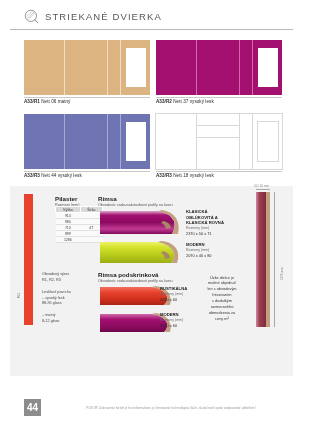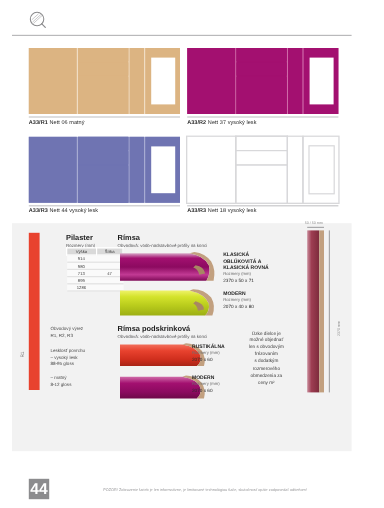--- a/index.html
+++ b/index.html
@@ -88,36 +88,37 @@
   .vsample { position: absolute; left: 256px; top: 192px; width: 14px; height: 135px; }
   .vsample .strip { position: absolute; left: 0; top: 0; width: 10px; height: 100%; }
   .vsample .edge { position: absolute; left: 10px; top: 0; width: 4px; height: 100%; background: #c2a07f; }
   .dimline { position: absolute; font-size: 3px; color: #8a8a8a; white-space: nowrap; }
   .dimline.vert { transform: rotate(-90deg); transform-origin: left top; }
   .dimbar { position: absolute; background: #a8a8aa; }
 
   
   .pagenum {
     position: absolute; left: 24px; top: 399px; width: 17px; height: 17px;
-    background: #8c8c8e; color: #fff; font-size: 13px; font-weight: 700;
+    background: #8c8c8e; color: #fff; font-size: 10px; font-weight: 700;
     display: flex; align-items: center; justify-content: center;
   }
   .footnote { position: absolute; left: 86px; top: 406px; font-size: 3.2px; color: #9a9a9c; white-space: nowrap; }
 </style>
 </head>
 <body>
 
 <div class="page">
 
   <div class="header">
     <svg class="hdr-icon" viewBox="0 0 24 24">
       <circle cx="11" cy="11" r="9" fill="none" stroke="#8c8c8e" stroke-width="1.4"></circle>
       <path d="M5 15 L16 5 M6 17 L18 6 M4 12 L13 4" stroke="#b0b0b2" stroke-width="0.9" fill="none"></path>
       <path d="M17 17 L22 22" stroke="#8c8c8e" stroke-width="1.6" stroke-linecap="round"></path>
     </svg>
+    <div class="hdr-title">STRIEKANÉ DVIERKA</div>
     <div class="hdr-rule"></div>
   </div>
 
   <div class="swatch" style="left:24px; top:40px; width:126px; height:55px;">
     <div class="door" id="door0" style="background: rgb(240, 221, 196);">
       <div class="door-pane pane-a" style="background: rgb(220, 180, 130);"></div>
       <div class="door-pane pane-b" style="background: rgb(220, 180, 130);">
         <div class="sub thin" style="background: rgb(220, 180, 130);"></div>
           <div class="sub thin" style="background: rgb(220, 180, 130);"></div>
           <div class="sub" style="background: rgb(220, 180, 130);"></div>

